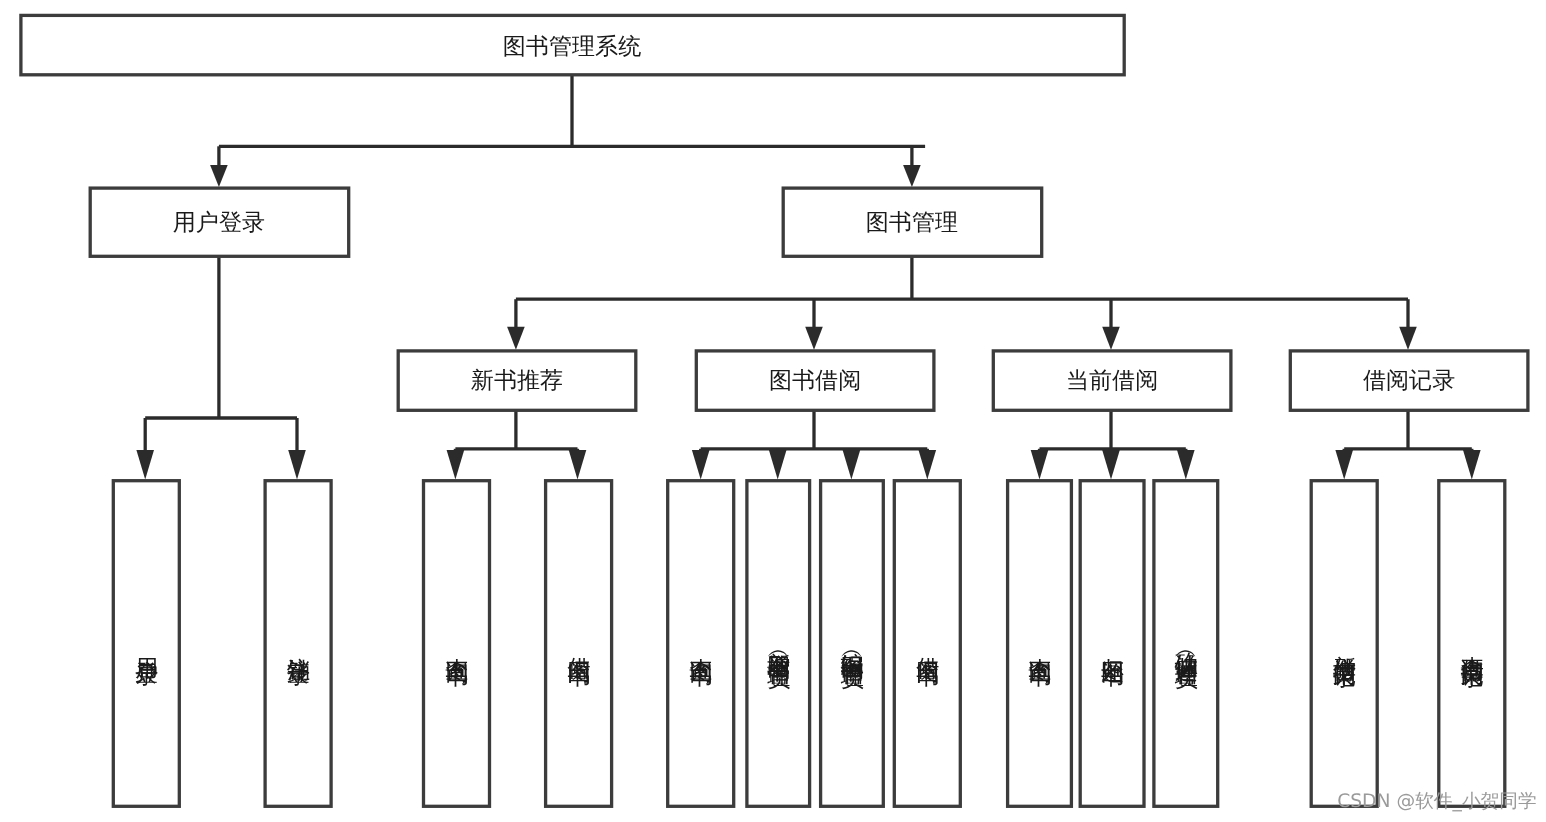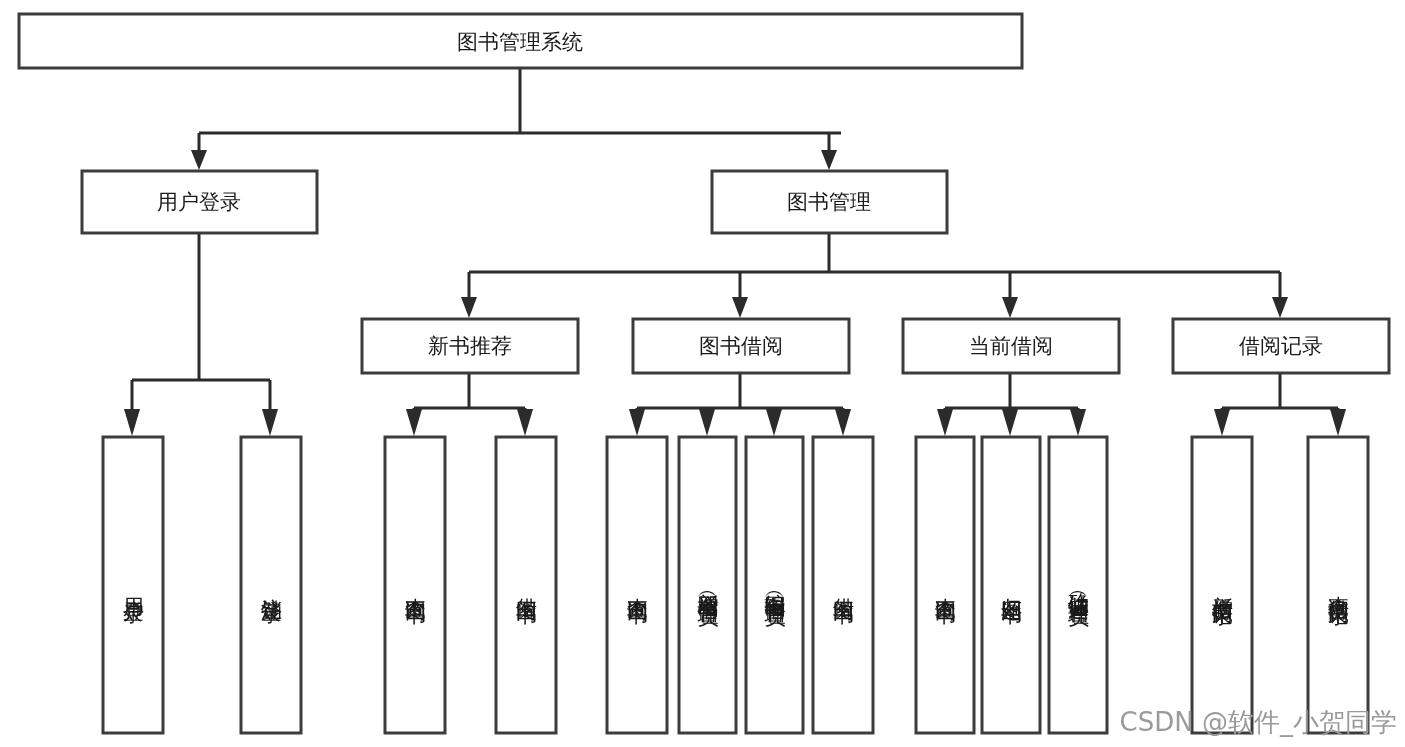--- a/index.html
+++ b/index.html
@@ -65,21 +65,21 @@
     justify-content: center;
     text-align: center;
     white-space: nowrap;
     pointer-events: none;
   }
   .watermark {
     position: absolute;
     right: 8px;
     bottom: 4px;
     font-family: "DejaVu Sans", "Liberation Sans", sans-serif;
-    font-size: 26px;
+    font-size: 17px;
     color: #9a9a9a;
     white-space: nowrap;
   }
 </style>
 </head>
 <body>
 
 <div id="diagram-root">
 
   <svg id="tree-svg" viewBox="0 0 1405 747">

